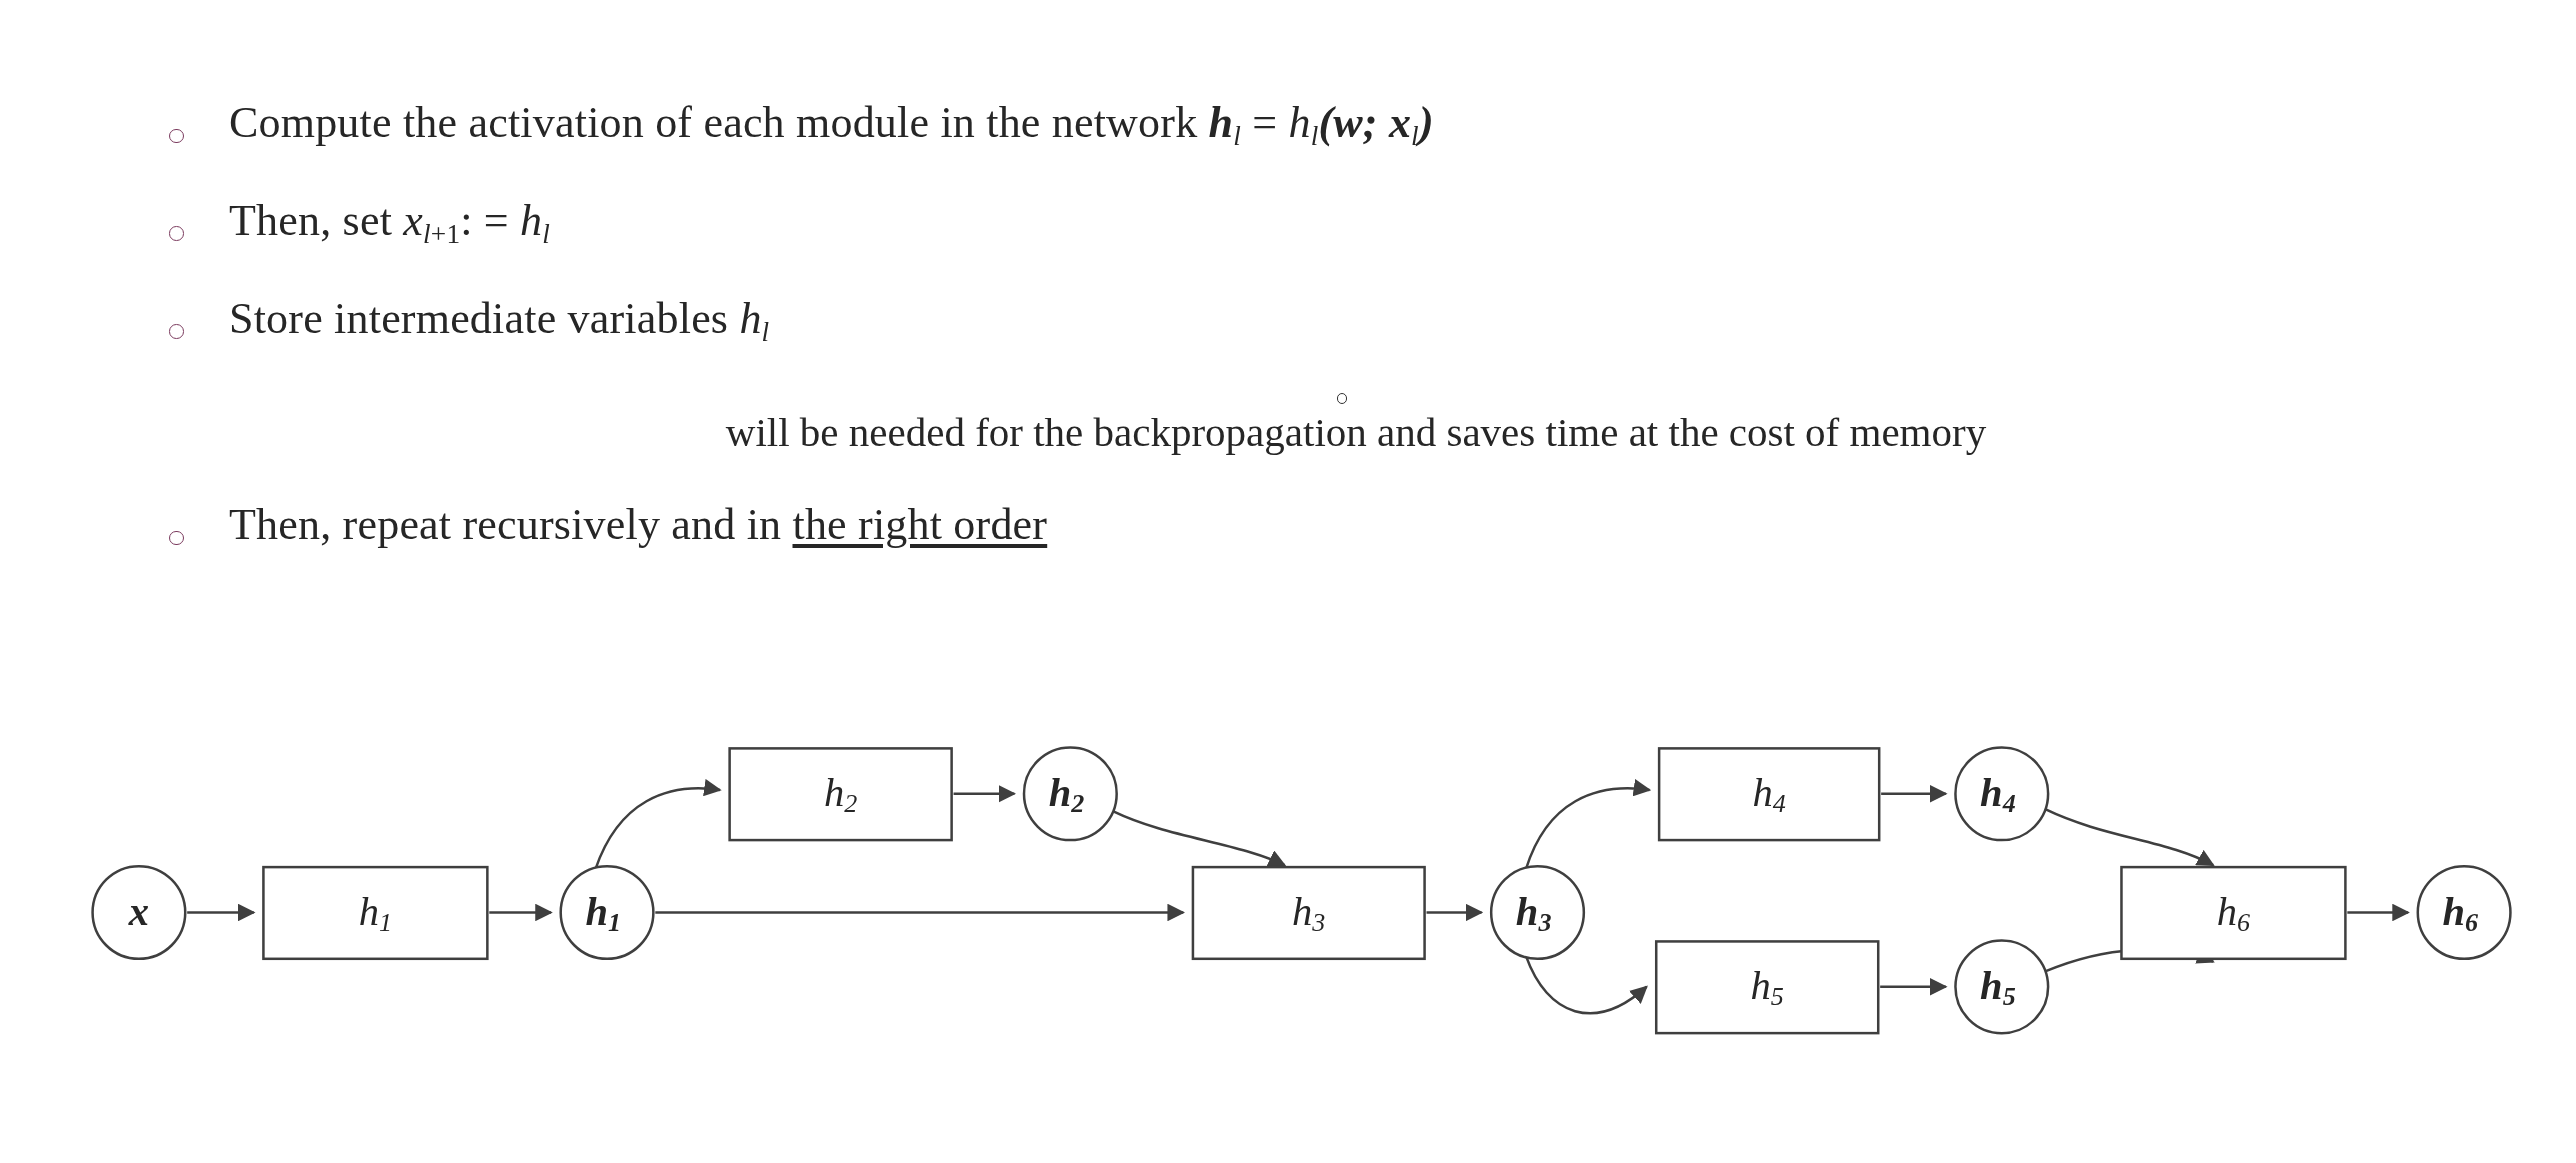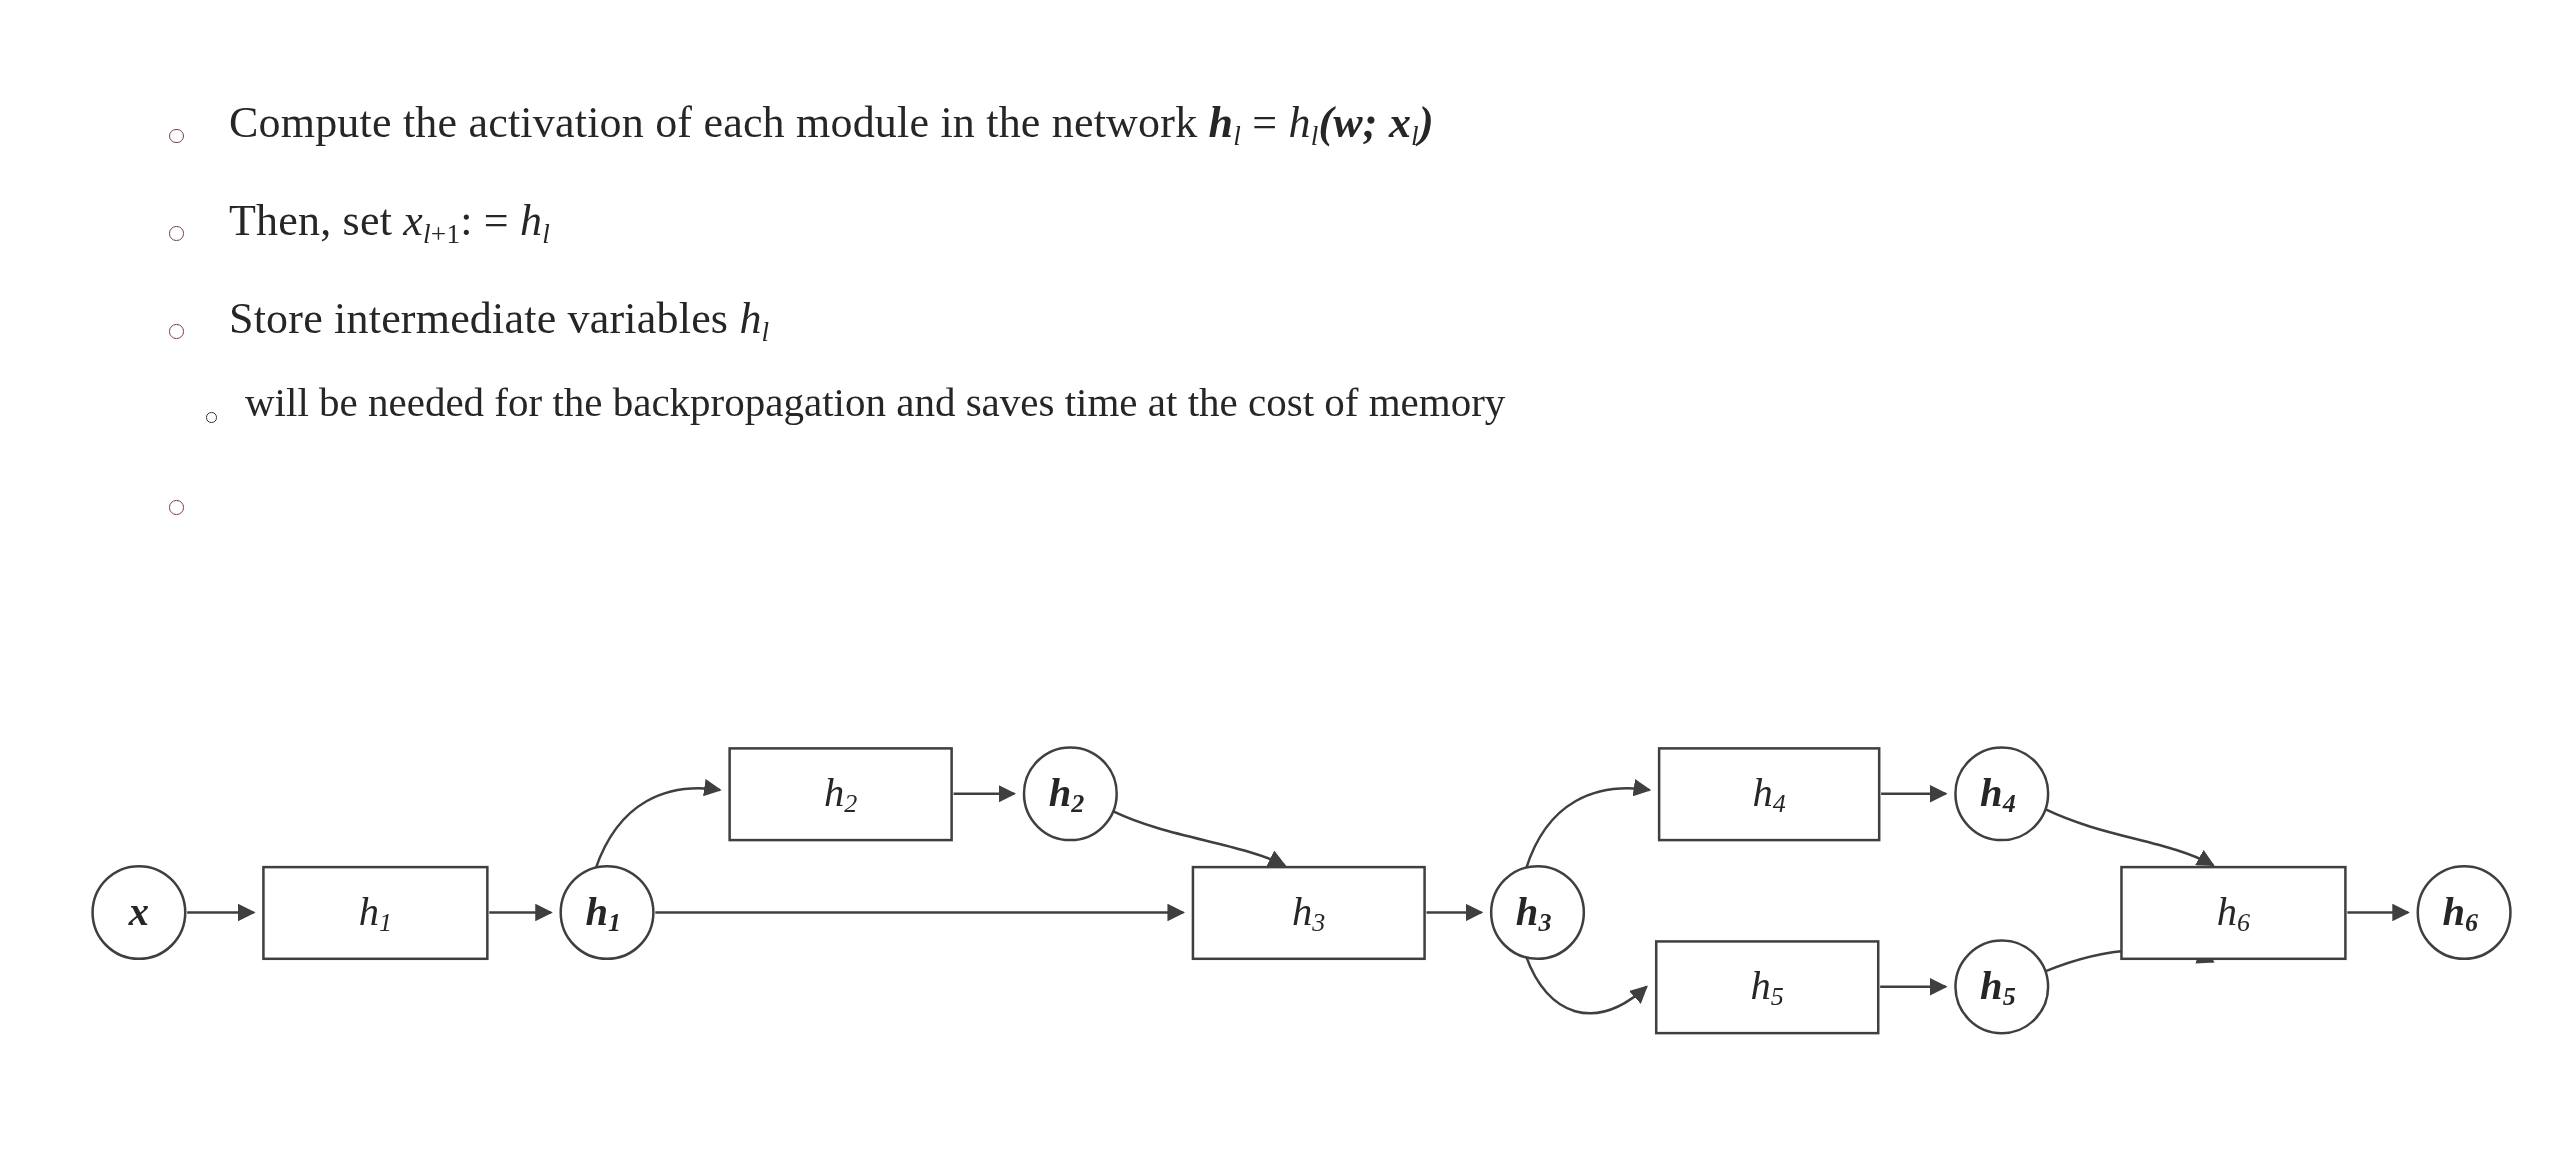--- a/index.html
+++ b/index.html
@@ -50,23 +50,24 @@
     border-radius: 50%;
     box-sizing: border-box;
   }
   .bullet-text {
     font-size: 44px;
     line-height: 1.22;
     letter-spacing: 0.2px;
   }
   .sub-row {
     display: flex;
-    align-items: flex-end;
-    margin-top: 29px;
+    align-items: center;
+    margin-top: 22px;
     margin-left: 37px;
+    flex-direction: column;
   }
   .sub-marker {
     flex: 0 0 auto;
     width: 39px;
     padding-top: 19.3px;
   }
   .sub-marker .ring-sm {
     display: inline-block;
     width: 10.6px;
     height: 10.6px;
@@ -168,20 +169,23 @@
         </div>
       </div>
       <div class="sub-row">
         <div class="sub-marker"><span class="ring-sm"></span></div>
         <div class="sub-text">will be needed for the backpropagation and saves time at the cost of memory</div>
       </div>
     </div>
 
     <div class="bullet-row">
       <div class="bullet-marker"><span class="ring"></span></div>
+      <div class="bullet-text">
+        <span>Then, repeat recursively and in </span><span class="uline">the right order</span>
+      </div>
     </div>
 
   </div>
 
   <div class="diagram">
     <svg width="2576" height="444" viewBox="0 0 2667 460" xmlns="http://www.w3.org/2000/svg">
       <defs>
         <marker id="arw" viewBox="0 0 10 10" refX="9" refY="5" markerWidth="7" markerHeight="7" orient="auto-start-reverse">
           <path d="M 0 0 L 10 5 L 0 10 z" fill="#3f3f3f"></path>
         </marker>

